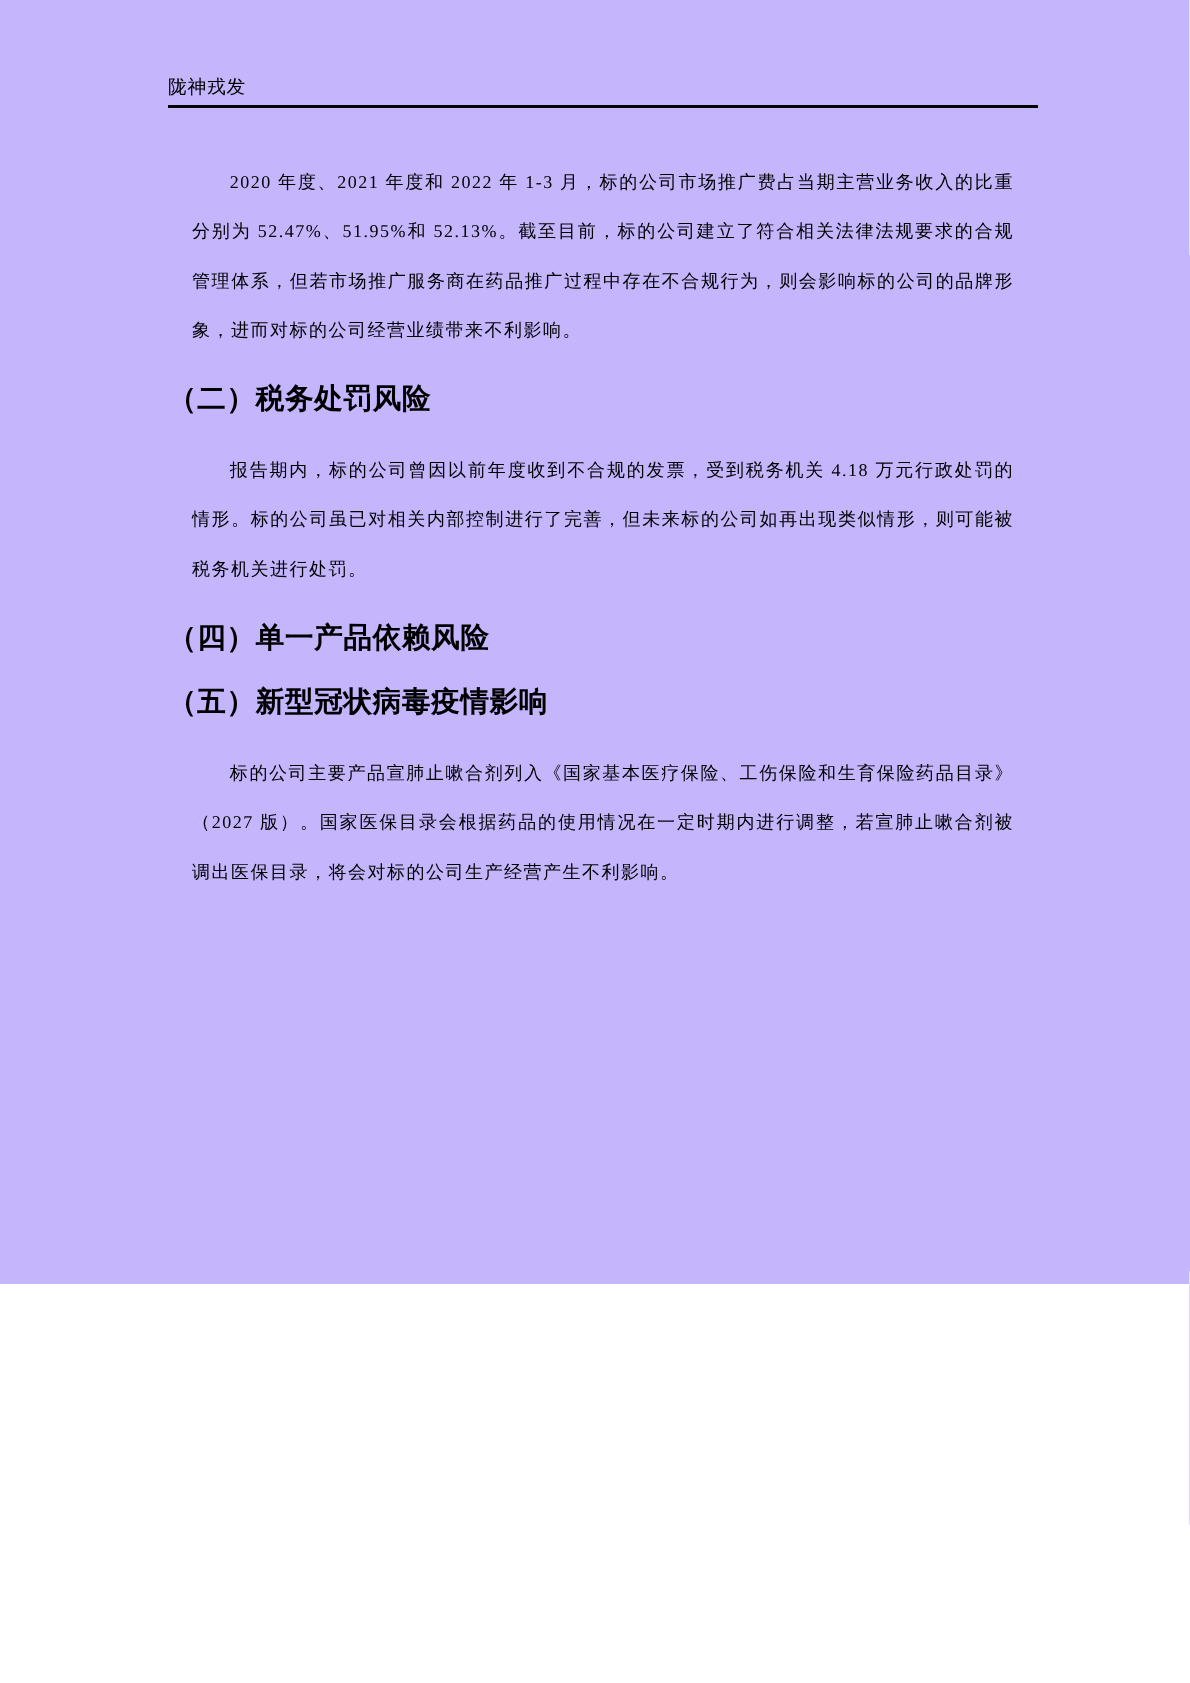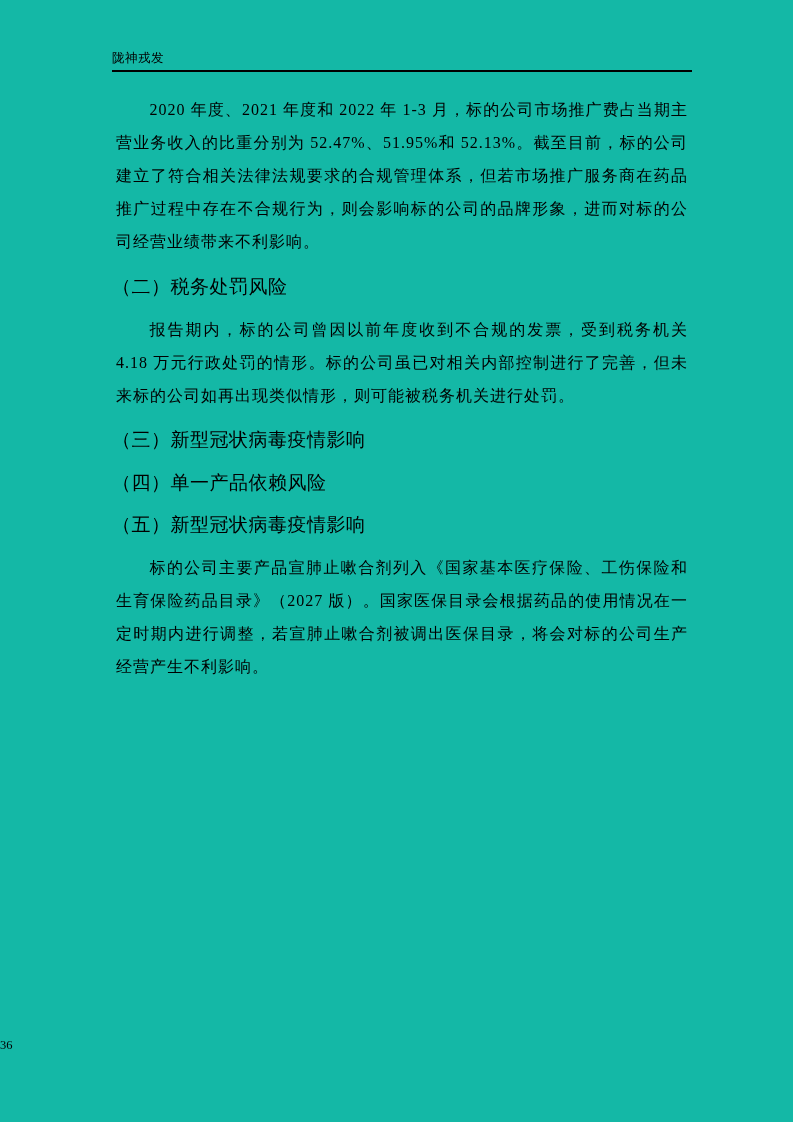--- a/index.html
+++ b/index.html
@@ -3,22 +3,22 @@
 <meta charset="utf-8">
 <style>
   html, body {
     margin: 0;
     padding: 0;
     background: #ffffff;
   }
   .page {
     position: relative;
     width: 793px;
-    height: 1122px;
-    background: #14b8a6;
+    height: 856px;
+    background: #c4b5fd;
     color: #000000;
     font-family: "Liberation Serif", "DejaVu Serif", serif;
     overflow: hidden;
     box-sizing: border-box;
   }
   .header {
     position: absolute;
     top: 50px;
     left: 112px;
     width: 580px;
@@ -31,31 +31,31 @@
     border-bottom: 2px solid #000000;
     letter-spacing: 0.5px;
   }
   .content {
     position: absolute;
     top: 89px;
     left: 112px;
     width: 580px;
   }
   .content p {
-    margin: 4px;
-    font-size: 16px;
+    margin: 16px;
+    font-size: 12px;
     line-height: 33px;
     letter-spacing: 1px;
     text-align: justify;
     text-indent: 2.1em;
   }
   .content h2 {
     margin: 14.5px 0 12px 0;
     font-family: "Liberation Sans", "DejaVu Sans", sans-serif;
-    font-weight: normal;
+    font-weight: bold;
     font-size: 19px;
     line-height: 28px;
     letter-spacing: 0.5px;
   }
   .footer {
     position: absolute;
     top: 1037px;
     left: 0;
     right: 16px;
     font-size: 12.5px;
@@ -71,21 +71,20 @@
     <span class="header-left">陇神戎发</span>
   </div>
 
   <div class="content">
 
     <p>2020 年度、2021 年度和 2022 年 1-3 月，标的公司市场推广费占当期主营业务收入的比重分别为 52.47%、51.95%和 52.13%。截至目前，标的公司建立了符合相关法律法规要求的合规管理体系，但若市场推广服务商在药品推广过程中存在不合规行为，则会影响标的公司的品牌形象，进而对标的公司经营业绩带来不利影响。</p>
 
     <h2>（二）税务处罚风险</h2>
     <p>报告期内，标的公司曾因以前年度收到不合规的发票，受到税务机关 4.18 万元行政处罚的情形。标的公司虽已对相关内部控制进行了完善，但未来标的公司如再出现类似情形，则可能被税务机关进行处罚。</p>
 
-    <h2>（三）新型冠状病毒疫情影响</h2>
 
     <h2>（四）单一产品依赖风险</h2>
 
     <h2>（五）新型冠状病毒疫情影响</h2>
     <p>标的公司主要产品宣肺止嗽合剂列入《国家基本医疗保险、工伤保险和生育保险药品目录》（2027 版）。国家医保目录会根据药品的使用情况在一定时期内进行调整，若宣肺止嗽合剂被调出医保目录，将会对标的公司生产经营产生不利影响。</p>
 
   </div>
 
   <div class="footer">
     <span>36</span>

